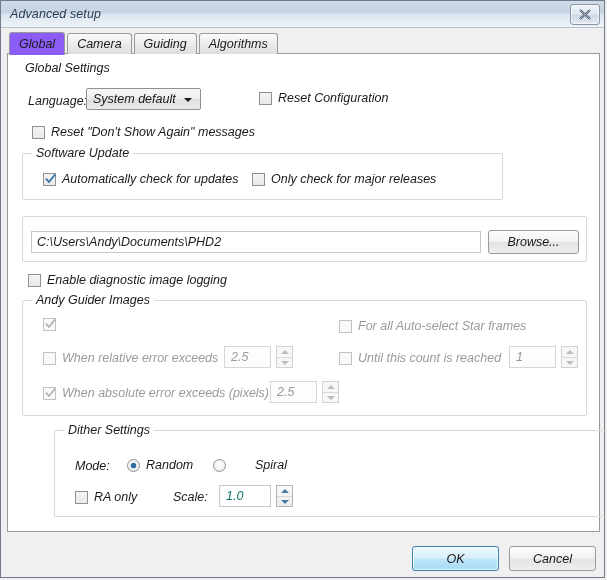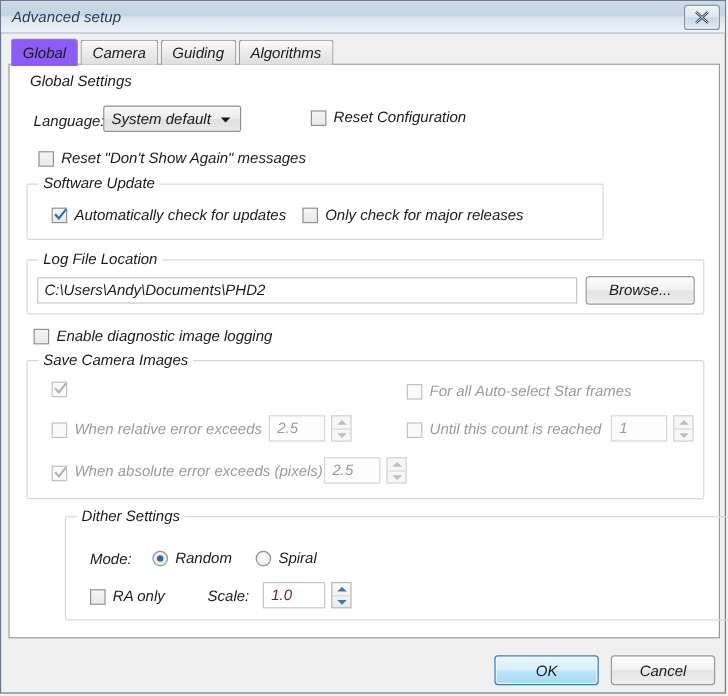--- a/index.html
+++ b/index.html
@@ -241,21 +241,21 @@
     height: 22px;
     border: 1px solid #c8c8c8;
     background: #ffffff;
     box-sizing: border-box;
   }
   .spin-box.dis { border-color: #d6d6d6; background: #fdfdfd; }
   .spin-box .stext {
     position: absolute;
     left: 6px; top: 3px;
     font-size: 12.5px;
-    color: #7f1d1d;
+    color: #0f766e;
   }
   .spin-box .stext.dis { color: #9a9a9a; }
 
   .spin-btns {
     position: absolute;
     width: 17px; height: 22px;
     border: 1px solid #b4b4b4;
     background: linear-gradient(to bottom, #fafafa 0%, #ececec 100%);
     box-sizing: border-box;
     cursor: default;
@@ -361,38 +361,37 @@
         <span class="cb-label">Automatically check for updates</span>
       </div>
 
       <div class="cb-row" style="left:229px; top:17px;">
         <span class="cb"></span>
         <span class="cb-label">Only check for major releases</span>
       </div>
     </div>
 
     <div class="group" style="left:14px; top:162px; width:565px; height:46px;">
-      <div class="legend">Log File Location</div>
 
       <div class="field" style="left:8px; top:14px; width:450px;">
         <div class="ftext">C:\Users\Andy\Documents\PHD2</div>
       </div>
 
       <div class="btn" style="left:465px; top:13px; width:91px; height:24px;">
         <span class="btxt">Browse...</span>
       </div>
     </div>
 
     <div class="cb-row" style="left:20px; top:218px;">
       <span class="cb"></span>
       <span class="cb-label">Enable diagnostic image logging</span>
     </div>
 
     <div class="group" style="left:14px; top:246px; width:565px; height:116px;">
-      <div class="legend">Save Camera Images</div>
+      <div class="legend">Andy Guider Images</div>
 
       <div class="cb-row" style="left:20px; top:17px;">
         <span class="cb dis">
           <svg width="11" height="11" viewBox="0 0 11 11">
             <path d="M1.5 5.2 L4 8 L9.5 1.2" stroke="#b0b0b0" stroke-width="1.7" fill="none" stroke-linecap="square"></path>
           </svg>
         </span>
       </div>
 
       <div class="cb-row" style="left:316px; top:17px;">
@@ -425,21 +424,21 @@
       </div>
       <div class="spin-btns dis" style="left:538px; top:45px;">
         <div class="sb">
             <span class="tri up"></span>
           </div>
         <div class="sb">
             <span class="tri down"></span>
           </div>
       </div>
 
-      <div class="cb-row" style="left:20px; top:84px;align-items:flex-end;">
+      <div class="cb-row" style="left:20px; top:84px;">
         <span class="cb dis">
           <svg width="11" height="11" viewBox="0 0 11 11">
             <path d="M1.5 5.2 L4 8 L9.5 1.2" stroke="#b0b0b0" stroke-width="1.7" fill="none" stroke-linecap="square"></path>
           </svg>
         </span>
         <span class="cb-label dis">When absolute error exceeds (pixels)</span>
       </div>
       <div class="spin-box dis" style="left:247px; top:80px; width:47px;">
         <span class="stext dis">2.5</span>
       </div>
@@ -458,21 +457,21 @@
 
       <div class="lbl" style="left:20px; top:27px;">Mode:</div>
 
       <div class="rd-row" style="left:72px; top:26px;">
         <span class="rd">
           <span class="dot"></span>
         </span>
         <span class="rd-label">Random</span>
       </div>
 
-      <div class="rd-row" style="left:158px; top:26px;">
+      <div class="rd-row" style="left:158px; top:26px;gap:23px;">
         <span class="rd"></span>
         <span class="rd-label">Spiral</span>
       </div>
 
       <div class="cb-row" style="left:20px; top:58px;">
         <span class="cb"></span>
         <span class="cb-label">RA only</span>
       </div>
 
       <div class="lbl" style="left:118px; top:58px;">Scale:</div>

